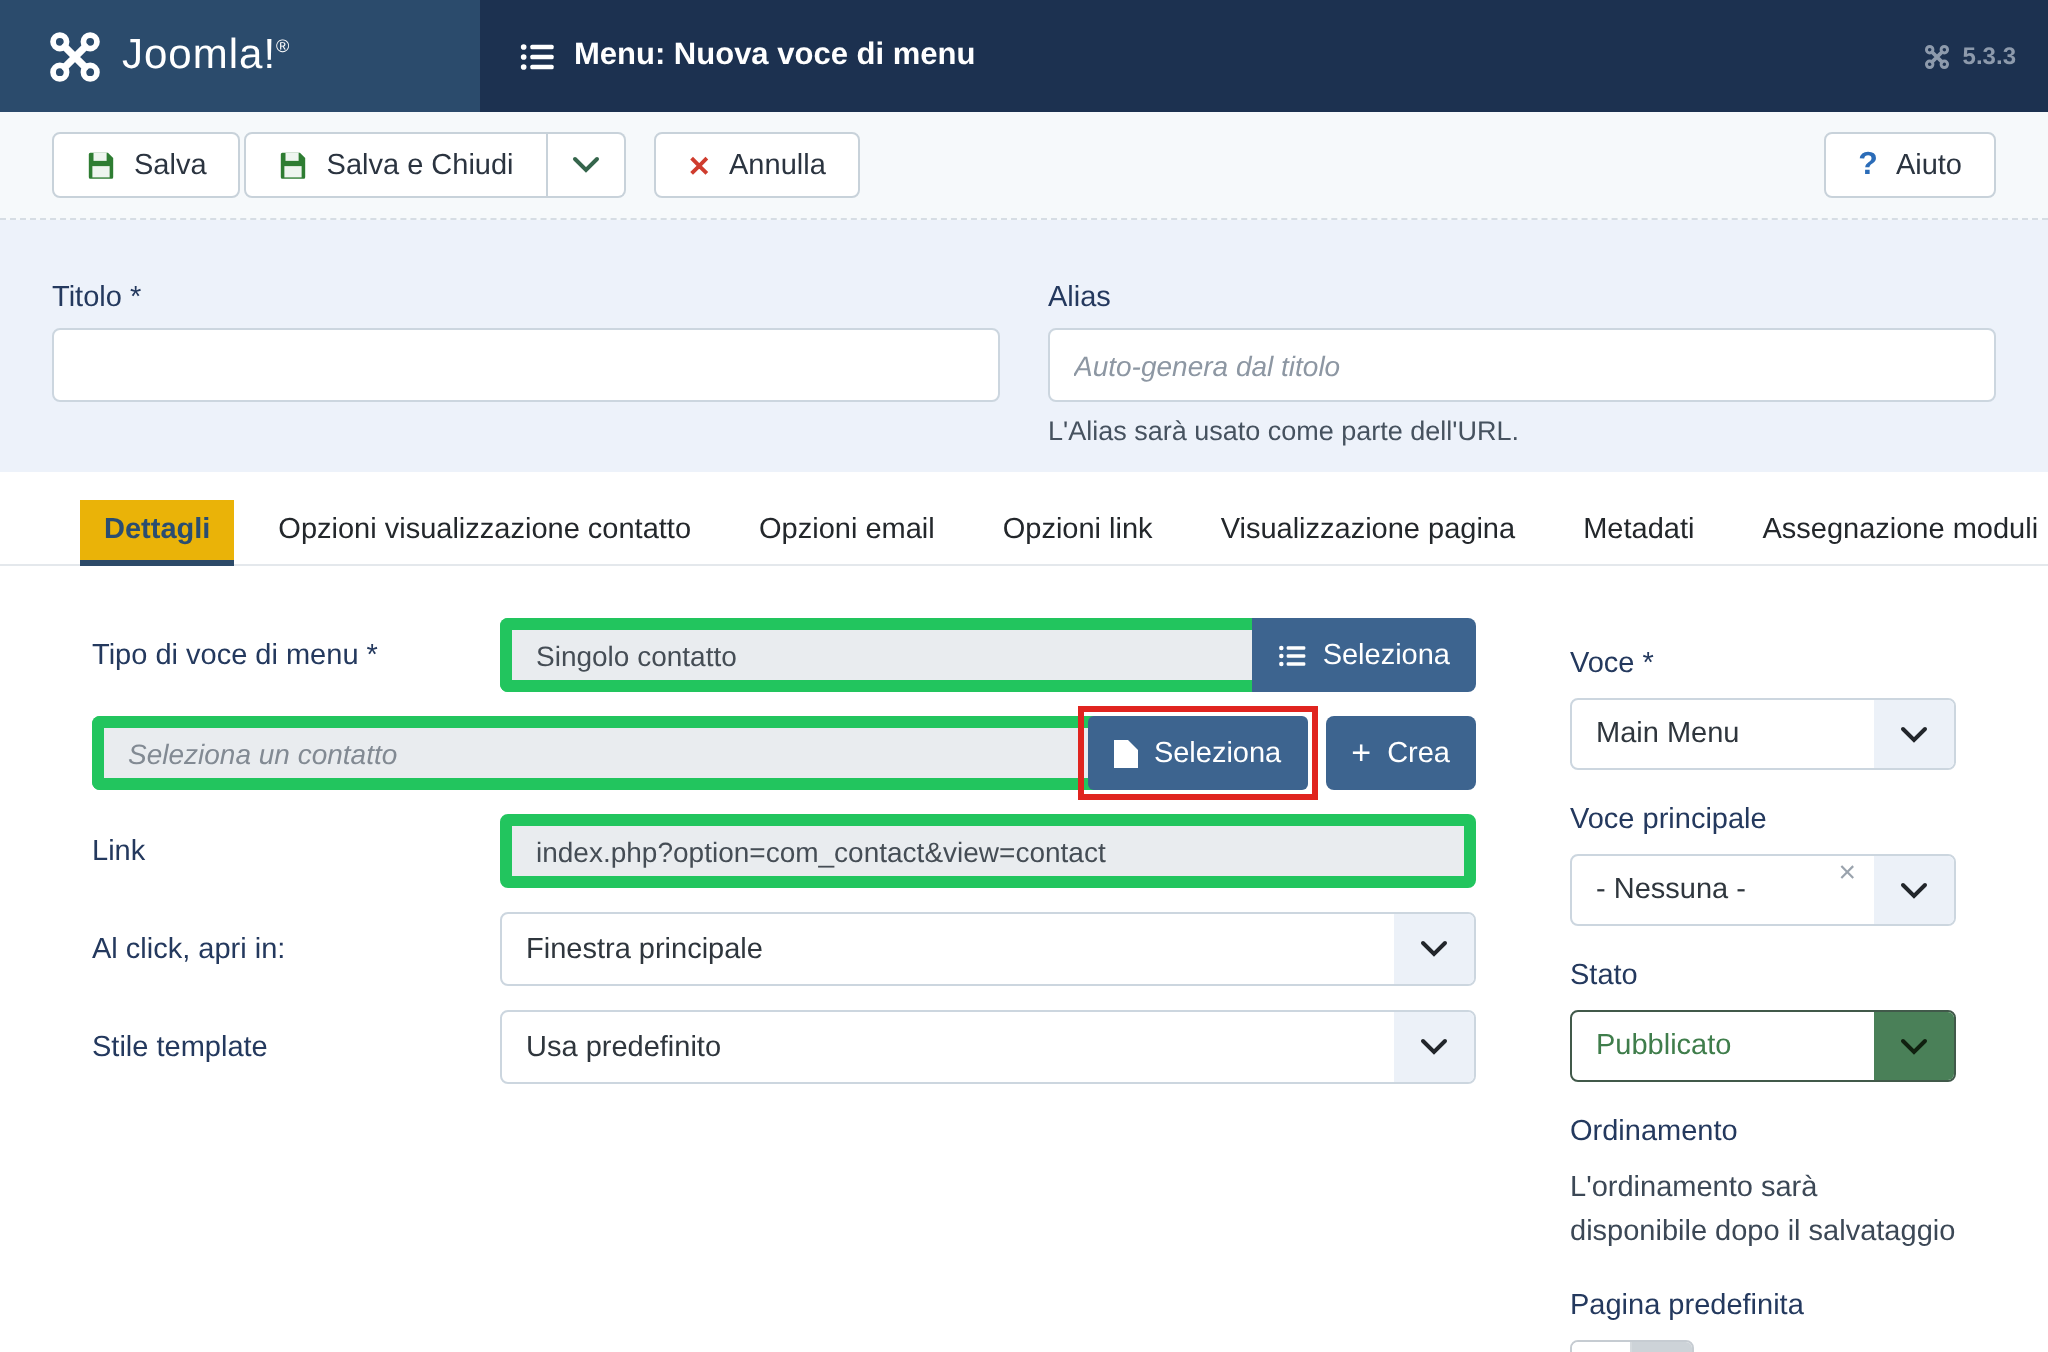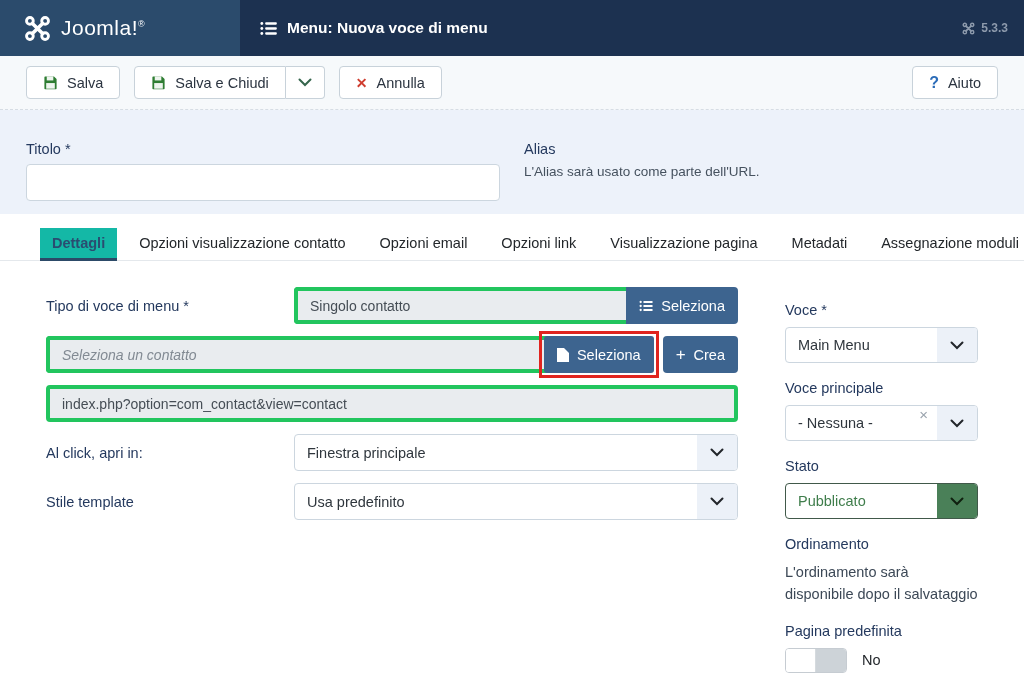--- a/index.html
+++ b/index.html
@@ -23,51 +23,51 @@
   .version { color:#8d9aac; font-size:12px; display:flex; align-items:flex-end; gap:6px; font-weight:bold; }
   .myjoomla { background:#3e6b9e; border:1px solid #4d79a8; border-radius:16px; height:31px; padding:0 15px 0 4px;
     display:flex; align-items:center; gap:8px; color:#fff; font-size:13px; font-weight:bold; cursor:pointer; }
   .ext-circle { width:23px; height:23px; background:#fff; border-radius:50%; display:flex; align-items:center; justify-content:center; }
 
   
   .toolbar { height:54px; background:#f6f9fb; display:flex; align-items:center; padding:0 26px;
     border-bottom:1px dashed #d6dde4; flex:0 0 auto; }
   .btn { background:#fff; border:1px solid #c8d2da; border-radius:4px; height:33px; padding:0 16px;
     font-size:14.5px; color:#2b3440; display:flex; align-items:center; gap:9px; cursor:pointer; font-family:inherit; }
-  .btn-group { display:flex; margin-left:14px; }
+  .btn-group { display:flex; margin-left:2px; }
   .btn-group .btn:first-child { border-radius:4px 0 0 4px; }
   .btn-group .btn.caret { border-radius:0 4px 4px 0; border-left:0; width:39px; padding:0; justify-content:center; }
   .ml { margin-left:14px; }
   .spacer { flex:1; }
   .q-icon { color:#2b6cb8; font-weight:bold; font-size:16px; }
   .x-icon { color:#cf3c2e; font-weight:bold; font-size:14px; }
 
   
   .intro { display:flex; padding:16px 26px 13px; gap:24px; flex:0 0 auto; }
   .intro-col { flex:1; }
   .field-label { display:block; color:#24395e; font-size:14.5px; margin-bottom:7px;margin-top:15px; }
   .text-input { width:100%; height:37px; border:1px solid #ccd6df; border-radius:4px; background:#fff;
     padding:0 12px; font-size:14px; color:#333; font-family:inherit; }
   .text-input::placeholder { font-style:italic; color:#8d97a3; }
   .help-text { font-size:13.5px; color:#46525f; margin-top:7px; }
 
   
   .card { background:#fff; flex:1; display:flex; flex-direction:column; }
   .tabs { display:flex; padding:14px 40px 0; border-bottom:1px solid #e4e8ec; gap:10px; }
   .tab { padding:7px 12px 9px; font-size:14.5px; color:#23272b; cursor:pointer; white-space:nowrap; }
-  .tab.active { background:#14b8a6; color:#2a4d71; font-weight:bold; border-bottom:3px solid #2c4a68; margin-bottom:-1px; padding-bottom:7px; }
+  .tab.active { background:#eab308; color:#2a4d71; font-weight:bold; border-bottom:3px solid #2c4a68; margin-bottom:-1px; padding-bottom:7px; }
 
   
   .content { display:flex; padding:26px 46px 0; flex:1; }
   .main-form { width:692px; }
-  .form-row { display:flex; align-items:center; margin-bottom:12px; min-height:37px;gap:44px; }
+  .form-row { display:flex; align-items:center; margin-bottom:12px; min-height:37px; }
   .form-label { width:204px; font-size:14.5px; color:#24395e; padding-right:12px; }
   .form-field { flex:1; display:flex; align-items:center; }
 
-  .dis-input { flex:1; height:37px; background:#e9ecef; border:4px solid #22c55e; border-radius:4px;
+  .dis-input { flex:1; height:37px; background:#e9ecef; border:6px solid #22c55e; border-radius:4px;
     padding:0 12px; font-size:14px; color:#454d55; font-family:inherit; min-width:0; }
   .dis-input::placeholder { font-style:italic; color:#828a93; }
   .grp-left { border-radius:4px 0 0 4px; border-right:0; }
 
   .blue-btn { background:#3d648f; color:#fff; border:0; height:37px; padding:0 13px; font-size:14.5px;
     display:flex; align-items:center; gap:8px; cursor:pointer; border-radius:4px; font-family:inherit; white-space:nowrap; }
   .attach-right { border-radius:0 4px 4px 0; }
   .plus-glyph { font-size:17px; line-height:1; }
 
   .annotation { display:flex; align-items:center; border:3px solid #e0241f; padding:2px;
@@ -197,20 +197,21 @@
   </button>
 </div>
 
 <div class="intro">
   <div class="intro-col">
     <label class="field-label">Titolo *</label>
     <input class="text-input" type="text" style="">
   </div>
   <div class="intro-col">
     <label class="field-label">Alias</label>
+    <input class="text-input" type="text" placeholder="Auto-genera dal titolo" style="">
     <div class="help-text">L'Alias sarà usato come parte dell'URL.</div>
   </div>
 </div>
 
 <div class="card">
 
   <div class="tabs">
     <div class="tab active">Dettagli</div>
     <div class="tab">Opzioni visualizzazione contatto</div>
     <div class="tab">Opzioni email</div>
@@ -258,20 +259,21 @@
             </button>
           </span>
           <button class="blue-btn">
             <span class="plus-glyph">+</span>
             <span>Crea</span>
           </button>
         </div>
       </div>
 
       <div class="form-row">
+        <div class="form-label">Link</div>
         <div class="form-field">
           <input class="dis-input" type="text" disabled="" value="index.php?option=com_contact&amp;view=contact" style="">
         </div>
       </div>
 
       <div class="form-row">
         <div class="form-label">Al click, apri in:</div>
         <div class="form-field">
           <div class="select">
             <span class="select-value">Finestra principale</span>

